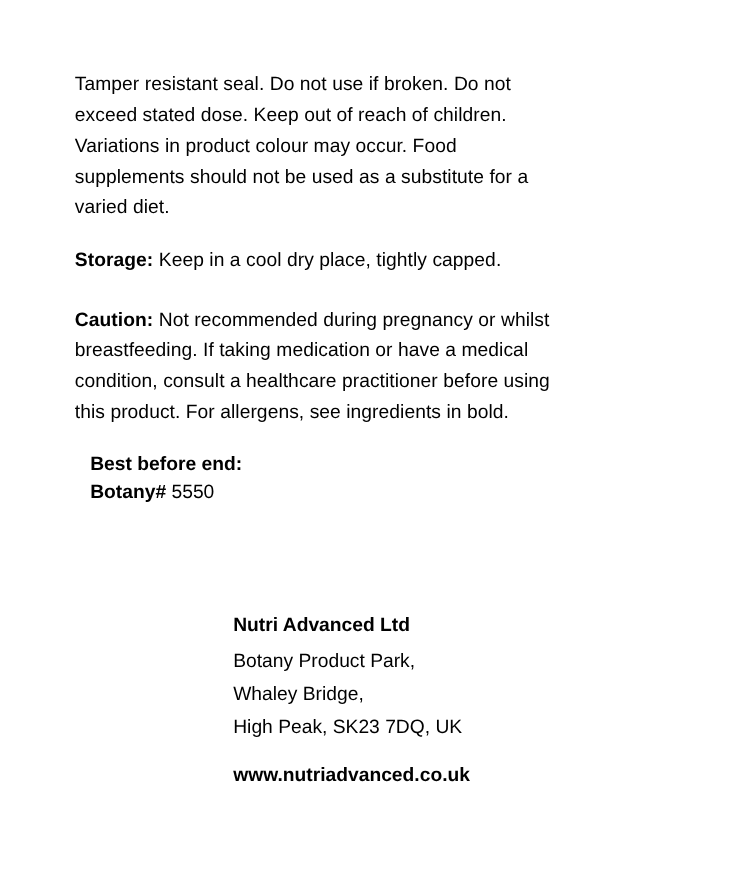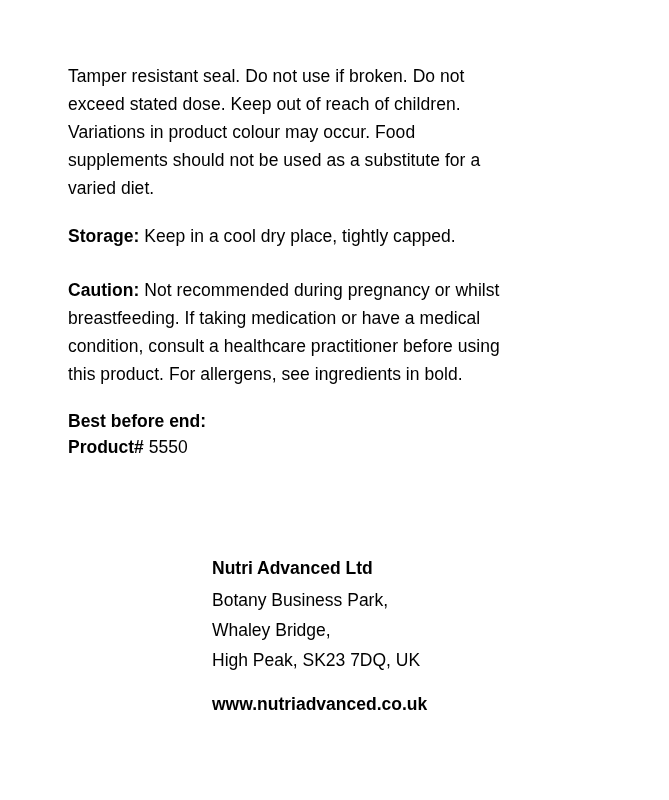--- a/index.html
+++ b/index.html
@@ -39,20 +39,21 @@
   .storage {
     margin-bottom: 26px;
   }
   .codes {
     font-size: 17.5px;
     line-height: 26px;
     margin: 0;
   }
   .codes .line {
     white-space: nowrap;
+    margin-left: 14px;
   }
   .codes b {
     font-weight: bold;
   }
   .company {
     position: absolute;
     left: 212px;
     top: 553px;
     font-size: 17.5px;
     line-height: 30px;
@@ -82,25 +83,25 @@
 
   <p class="para caution">
     <span class="lead">Caution:</span><span> Not recommended during pregnancy or whilst breastfeeding. If taking medication or have a medical condition, consult a healthcare practitioner before using this product. For allergens, see ingredients in bold.</span>
   </p>
 
   <div class="codes">
     <div class="line">
       <b>Best before end:</b>
     </div>
     <div class="line">
-      <b>Product#</b><span> 5550</span>
+      <b>Botany#</b><span> 5550</span>
     </div>
   </div>
 
   <div class="company">
     <div class="name">Nutri Advanced Ltd</div>
-    <div class="addr-line">Botany Business Park,</div>
+    <div class="addr-line">Botany Product Park,</div>
     <div class="addr-line">Whaley Bridge,</div>
     <div class="addr-line">High Peak, SK23 7DQ, UK</div>
     <div class="web">www.nutriadvanced.co.uk</div>
   </div>
 
 </div>
 
 </body></html>

